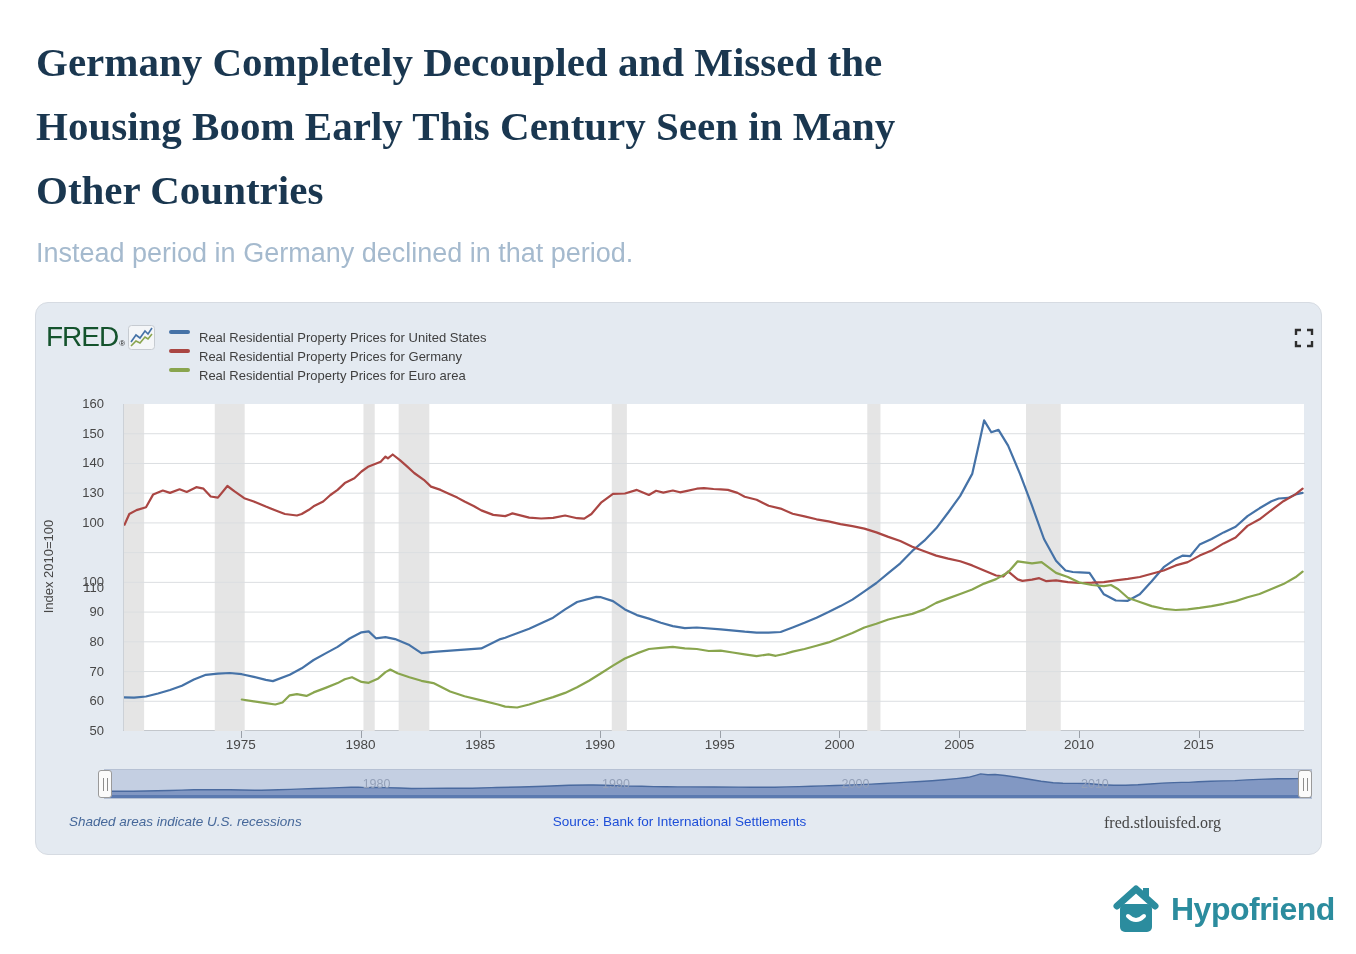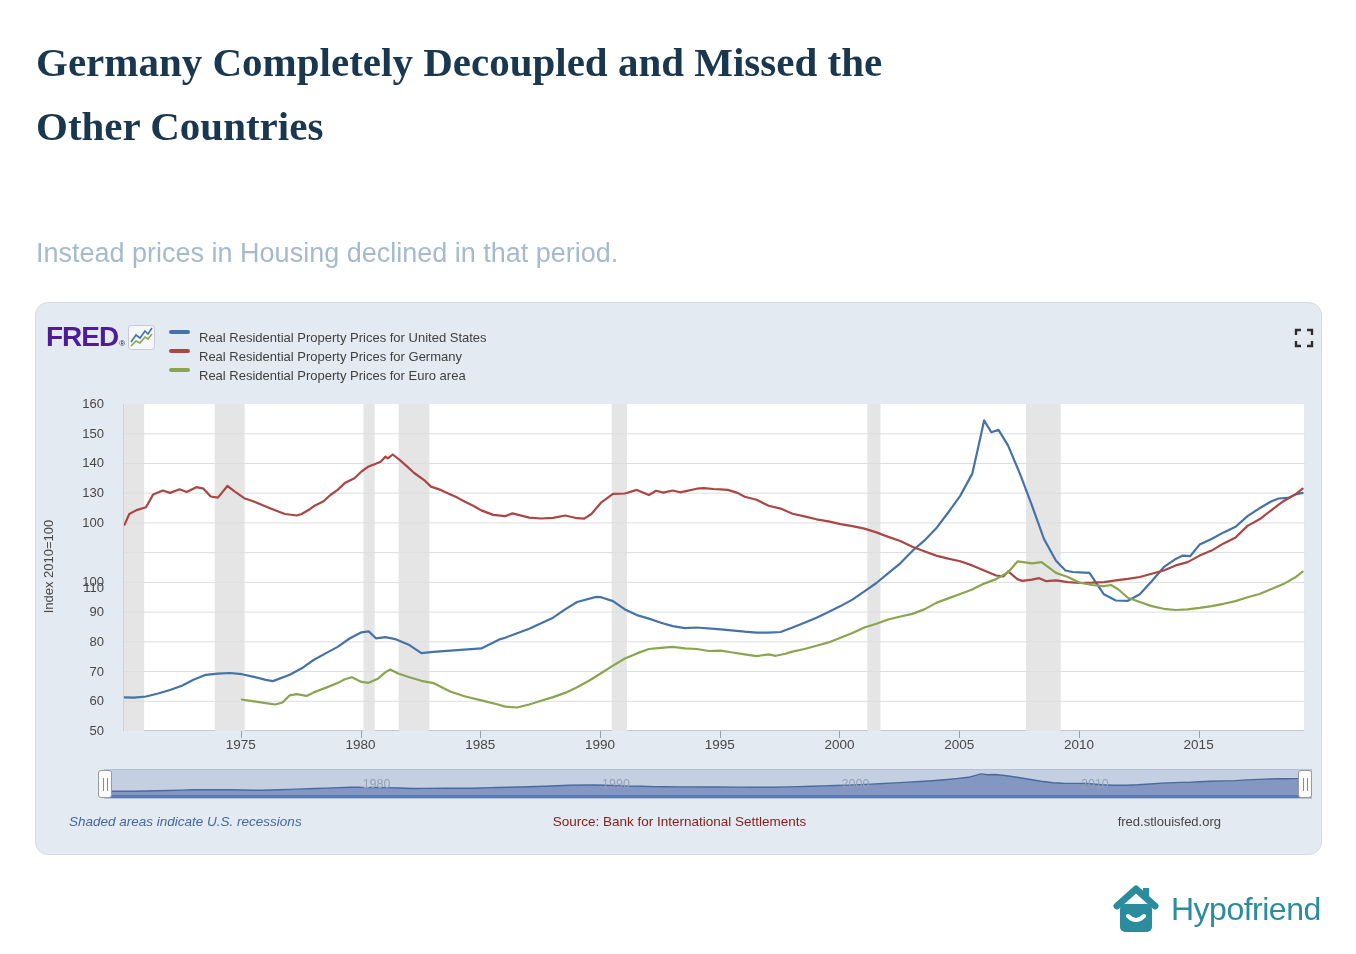--- a/index.html
+++ b/index.html
@@ -12,21 +12,21 @@
            font-family:"Liberation Serif","DejaVu Serif",serif;
            font-weight:bold; font-size:41px; line-height:64px; letter-spacing:0; }
   .title span { display:block; }
   .subtitle { position:absolute; left:36px; top:238px; color:#a5bace; font-size:27px; }
 
   
   .card { position:absolute; left:35px; top:302px; width:1287px; height:553px;
           background:#e4eaf1; border:1px solid #d6dbe2; border-radius:13px; }
 
   .fred-logo { position:absolute; left:10px; top:19px; height:30px; display:flex; align-items:center; }
-  .fred-word { font-size:28px; font-weight:bold; color:#4c1d95; letter-spacing:-1px; }
+  .fred-word { font-size:28px; font-weight:normal; color:#14532d; letter-spacing:-1px; }
   .fred-reg  { font-size:8px; color:#1e1e1e; align-self:flex-end; margin:0 3px 4px 1px; }
 
   .legend { position:absolute; left:133px; top:27px; }
   .legend-item { display:flex; align-items:flex-start; height:19px; cursor:pointer; }
   .swatch { width:21px; height:4px; border-radius:2px; margin-right:9px; }
   .legend-label { font-size:13px; color:#3f3f3f; }
 
   .fullscreen-btn { position:absolute; left:1258px; top:25px; width:20px; height:20px; cursor:pointer; }
 
   .y-title { position:absolute; left:-43px; top:256px; width:110px; text-align:center;
@@ -50,38 +50,39 @@
                   font-size:12.5px; color:#93a0b8; }
   .handle { position:absolute; top:467px; width:14px; height:28px; background:#fbfbfb;
             border:1px solid #9a9a9a; border-radius:3px; cursor:ew-resize;
             display:flex; align-items:center; justify-content:center; }
   .handle i { display:block; width:5px; height:13px;
               border-left:1px solid #8d8d8d; border-right:1px solid #8d8d8d; }
 
   
   .foot-note { position:absolute; left:33px; top:511px; font-size:13.5px; font-style:italic; color:#46689a; }
   .foot-src  { position:absolute; left:0; top:511px; width:1287px; text-align:center;
-               font-size:13.5px; color:#7f1d1d; }
-  .foot-link { position:absolute; right:100px; top:511px; font-size:13px; color:#464646;
-               cursor:pointer; }
+               font-size:13.5px; color:#1d4ed8; }
+  .foot-link { position:absolute; right:100px; top:511px; font-size:16px; color:#464646;
+               cursor:pointer;font-family:Liberation Serif, serif; }
 
   
   .hypo { position:absolute; left:1113px; top:884px; display:flex; align-items:center; cursor:pointer; }
-  .hypo-word { margin-left:12px; font-size:32px; font-weight:normal; color:#2b8c9e; letter-spacing:-0.5px; }
+  .hypo-word { margin-left:12px; font-size:32px; font-weight:bold; color:#2b8c9e; letter-spacing:-0.5px; }
 </style>
 </head>
 <body>
 
 <div class="page">
 
   <h1 class="title">
     <span>Germany Completely Decoupled and Missed the</span>
+    <span>Housing Boom Early This Century Seen in Many</span>
     <span>Other Countries</span>
   </h1>
-  <p class="subtitle">Instead prices in Housing declined in that period.</p>
+  <p class="subtitle">Instead period in Germany declined in that period.</p>
 
   <div class="card">
 
     <div class="fred-logo">
       <span class="fred-word">FRED</span>
       <span class="fred-reg">®</span>
       <svg width="27" height="25" viewBox="0 0 27 25">
         <rect x="0.5" y="0.5" width="26" height="24" rx="3" fill="#f4f6f8" stroke="#c6cbd1"></rect>
         <polyline points="3,17 8,10 12,13 17,6 20,9 24,3" fill="none" stroke="#4572a7" stroke-width="1.6"></polyline>
         <polyline points="3,21 8,16 12,18 17,12 20,14 24,9" fill="none" stroke="#89a54e" stroke-width="1.6"></polyline>

